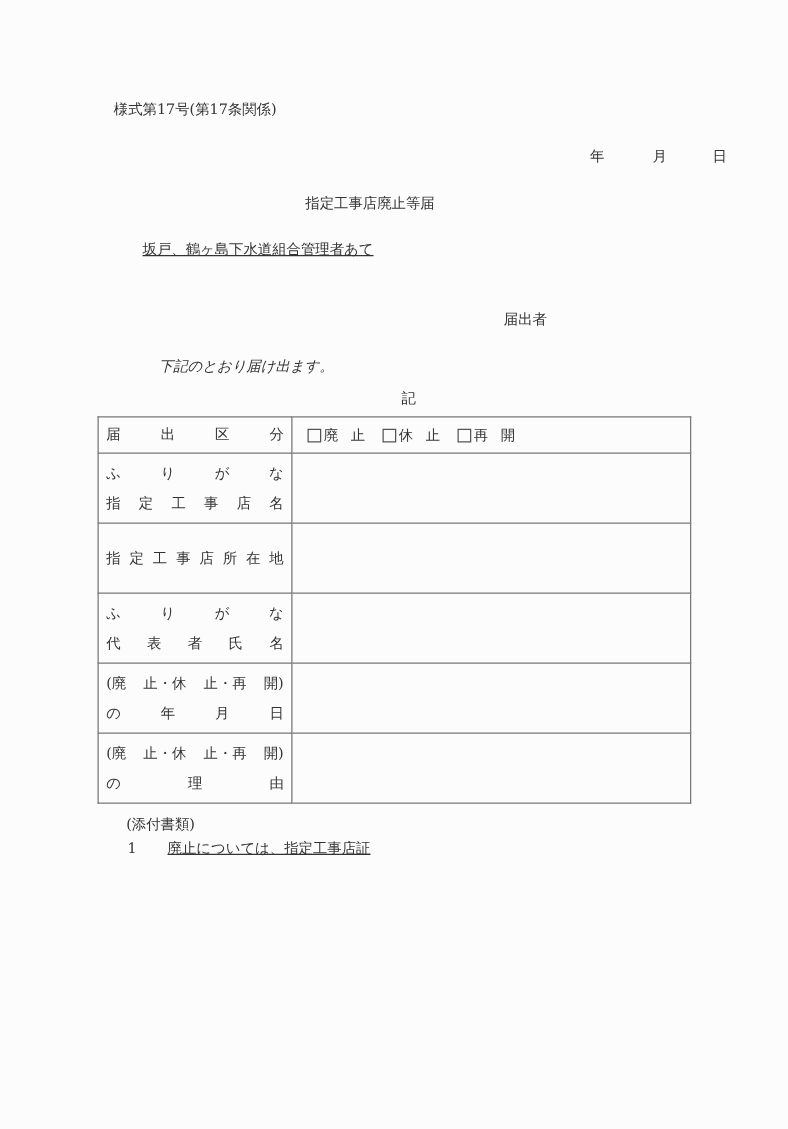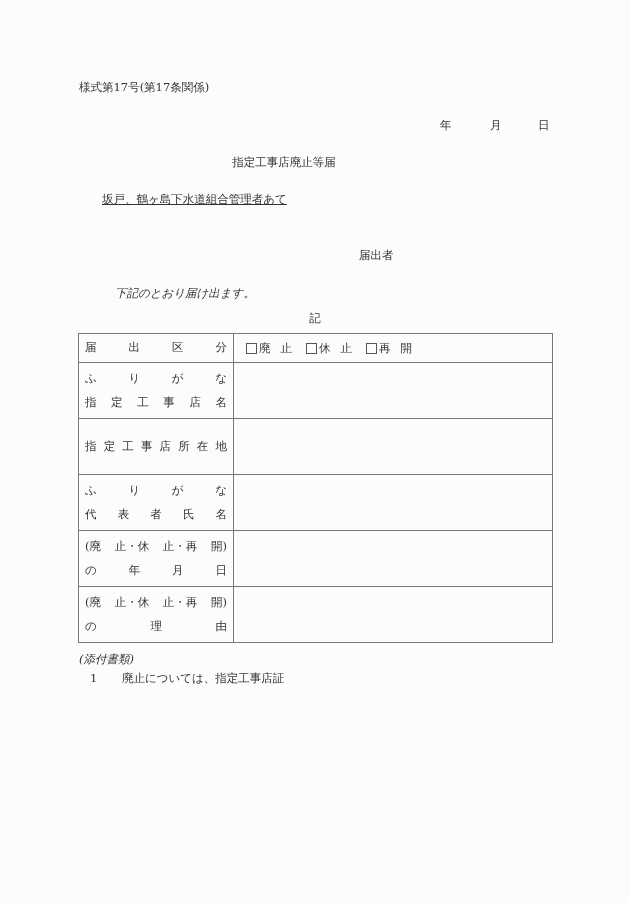--- a/index.html
+++ b/index.html
@@ -1,49 +1,49 @@
 <!DOCTYPE html>
 <html><head>
 <meta charset="utf-8">
 <style>
   html, body { margin:0; padding:0; }
   body {
     width:630px; height:903px; background:#fcfcfc; position:relative; overflow:hidden;
     font-family: "DejaVu Serif", "Liberation Serif", serif; color:#333; font-size:11.5px;
   }
-  .abs { position:absolute; white-space:nowrap; line-height:1; }
+  .abs { position:absolute; white-space:nowrap; line-height:1;margin-left:12px; }
   .form-no { left:79px; top:82px; }
-  .date-line { left:440px; top:120px; }
+  .date-line { left:460px; top:120px; }
   .date-line span { display:inline-block; }
   .date-line .y { width:50px; }
   .date-line .m { width:48px; }
   .title { left:0; width:568px; text-align:center; top:157px; }
   .addressee { left:102px; top:194px;text-decoration:underline; }
-  .applicant { left:359px; top:250px; }
+  .applicant { left:391px; top:250px; }
   .intro { left:115px; top:288px;font-style:italic; }
   .ki { left:0; width:630px; text-align:center; top:313px; }
 
   table.form {
     position:absolute; left:78px; top:333px; width:475px; border-collapse:collapse;
     border:1.2px solid #777;
   }
   table.form td { border:1.2px solid #777; padding:0; vertical-align:middle; }
   table.form td.label { width:142px; padding:0 6px 0 6px; }
   table.form tr.r1 td { height:28px; }
   table.form tr.rn td { height:55px; }
   .just { display:flex; justify-content:space-between; line-height:1; }
   .just + .just { margin-top:12px; }
   .opts { padding-left:12px; display:flex; gap:0; }
   .opt { display:inline-flex; align-items:center; margin-right:14px; }
   .box { display:inline-block; width:9px; height:9px; border:1px solid #555; margin-right:2px; }
   .opt .ch { display:inline-block; }
   .opt .gap { display:inline-block; width:10px; }
 
-  .attach-h { left:79px; top:654px;font-style:italic; }
-  .attach-1 { left:90px; top:673px; }
+  .attach-h { left:89px; top:654px; }
+  .attach-1 { left:90px; top:673px;text-decoration:underline; }
   .attach-1 .num { display:inline-block; width:32px; }
 </style>
 </head>
 <body>
 
 <div class="abs form-no">様式第17号(第17条関係)</div>
 
 <div class="abs date-line">
   <span class="y">年</span><span class="m">月</span><span>日</span>
 </div>

